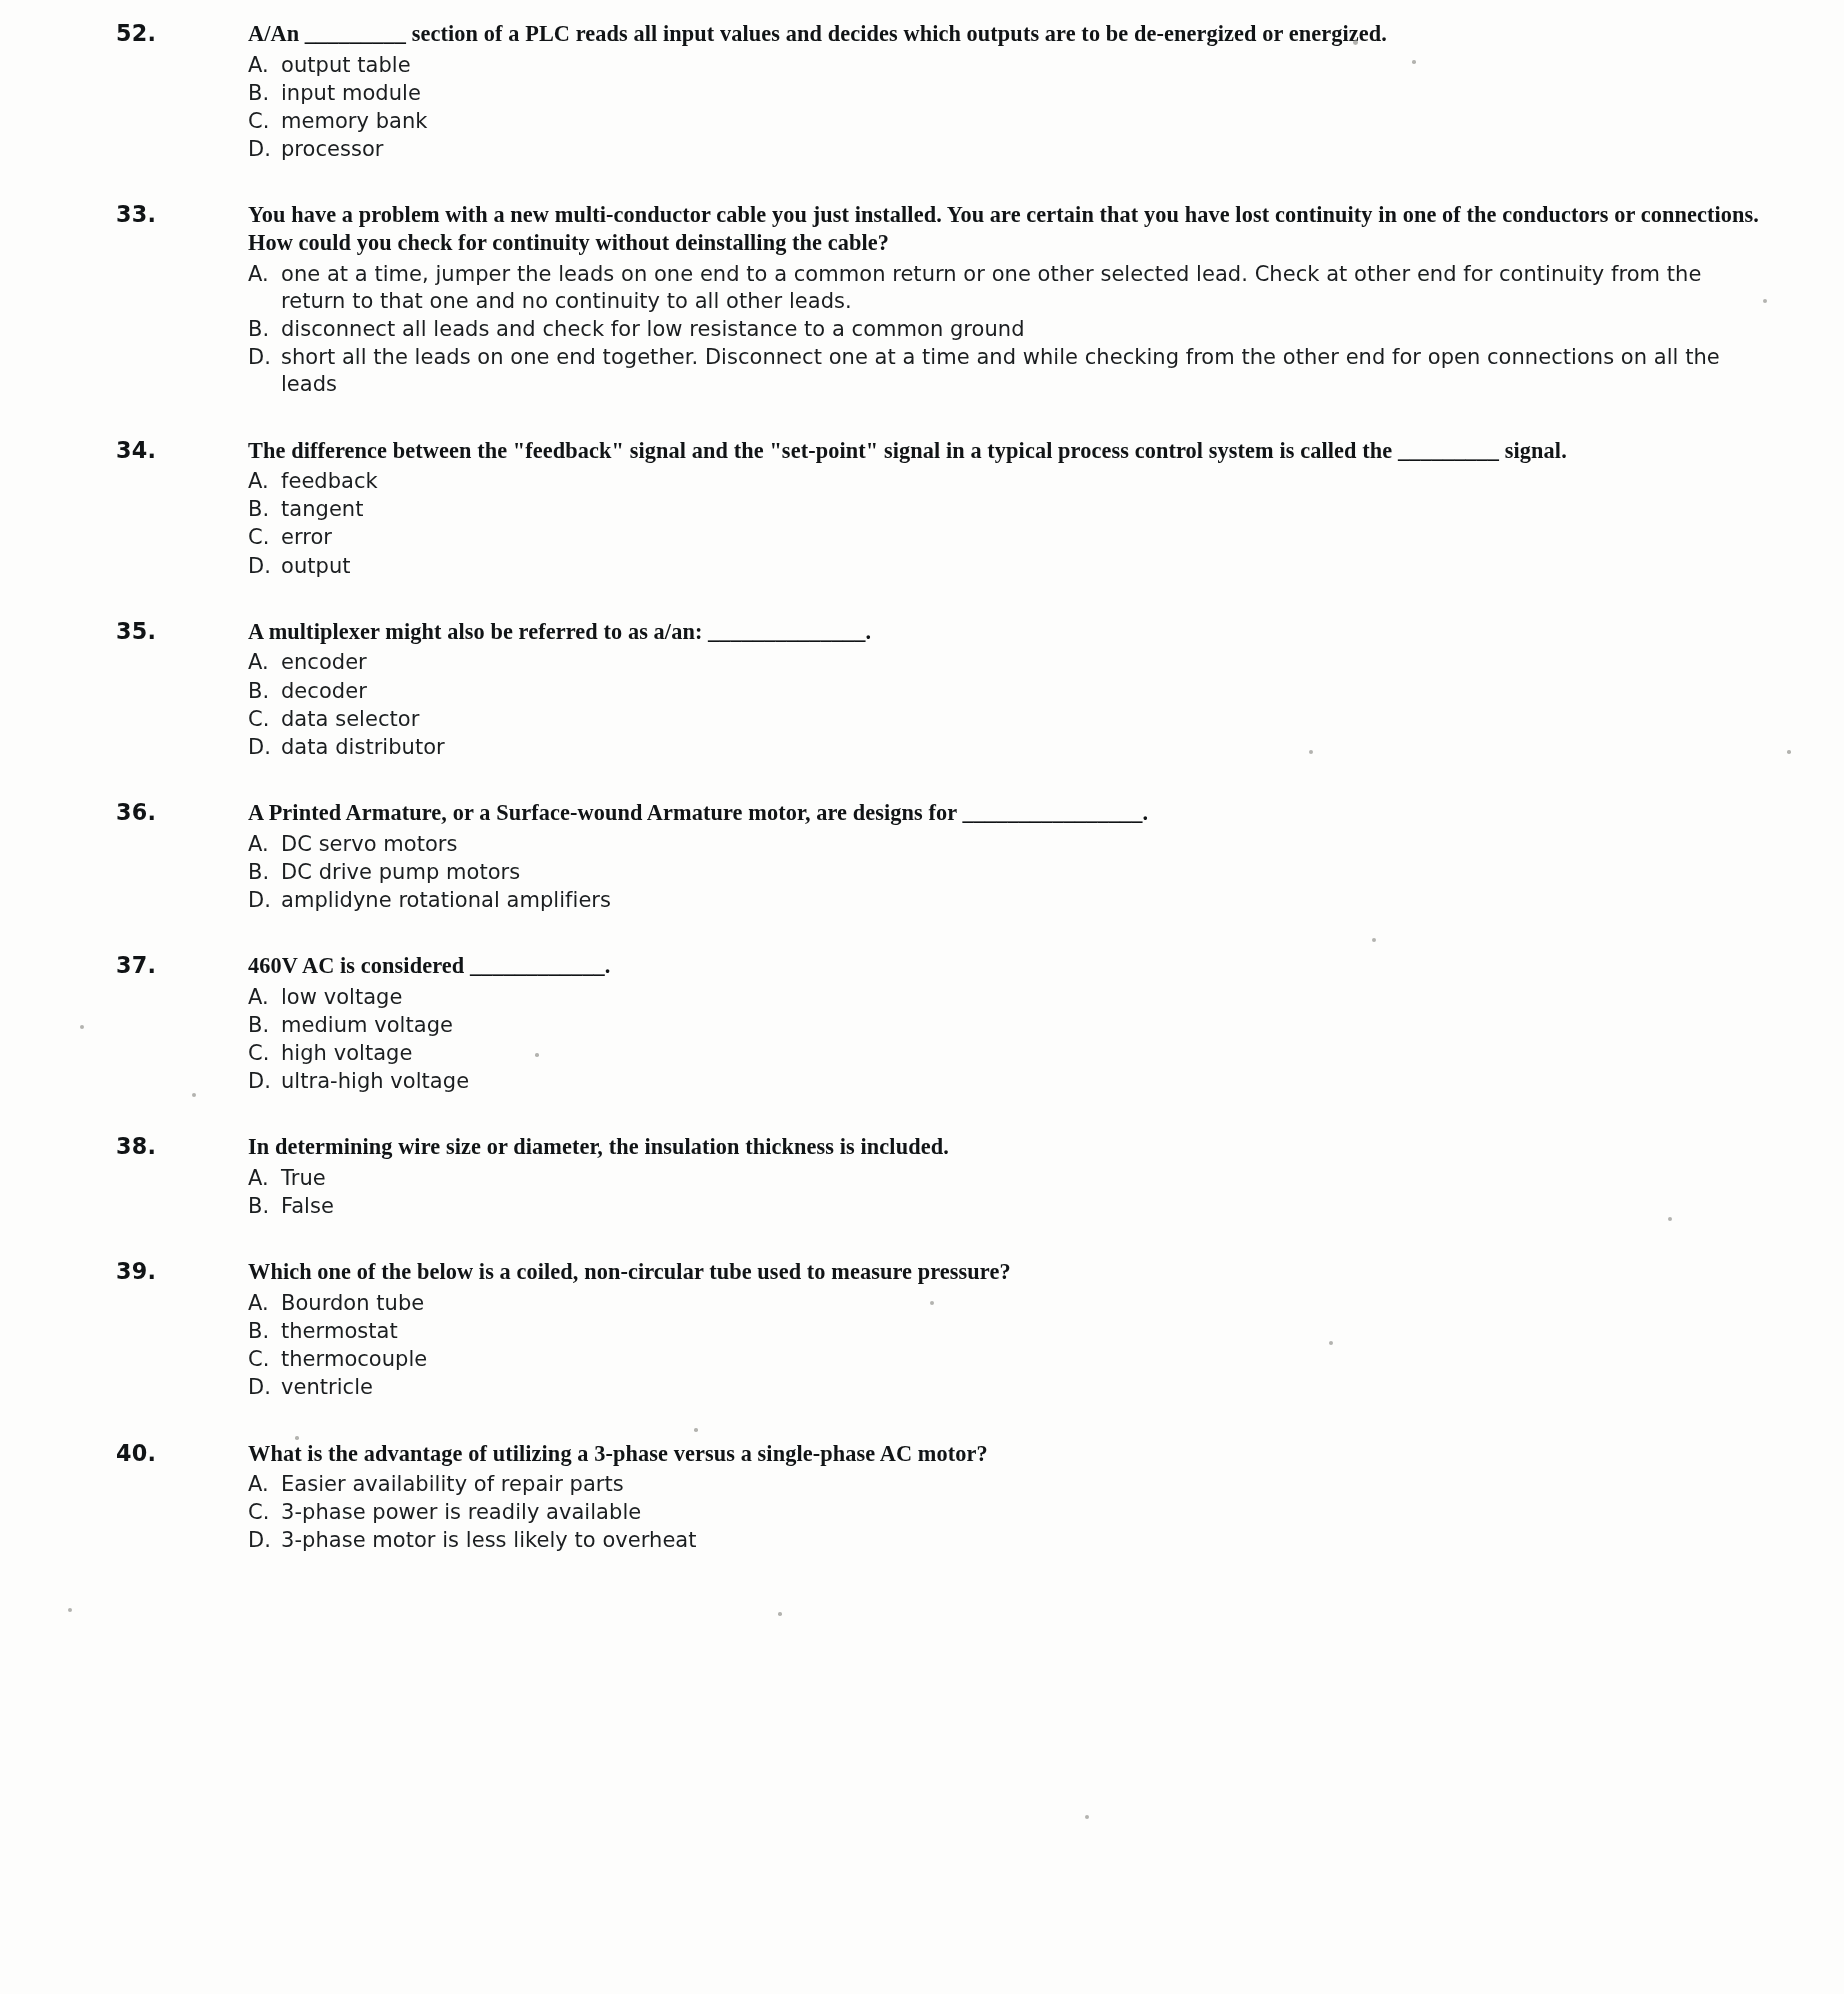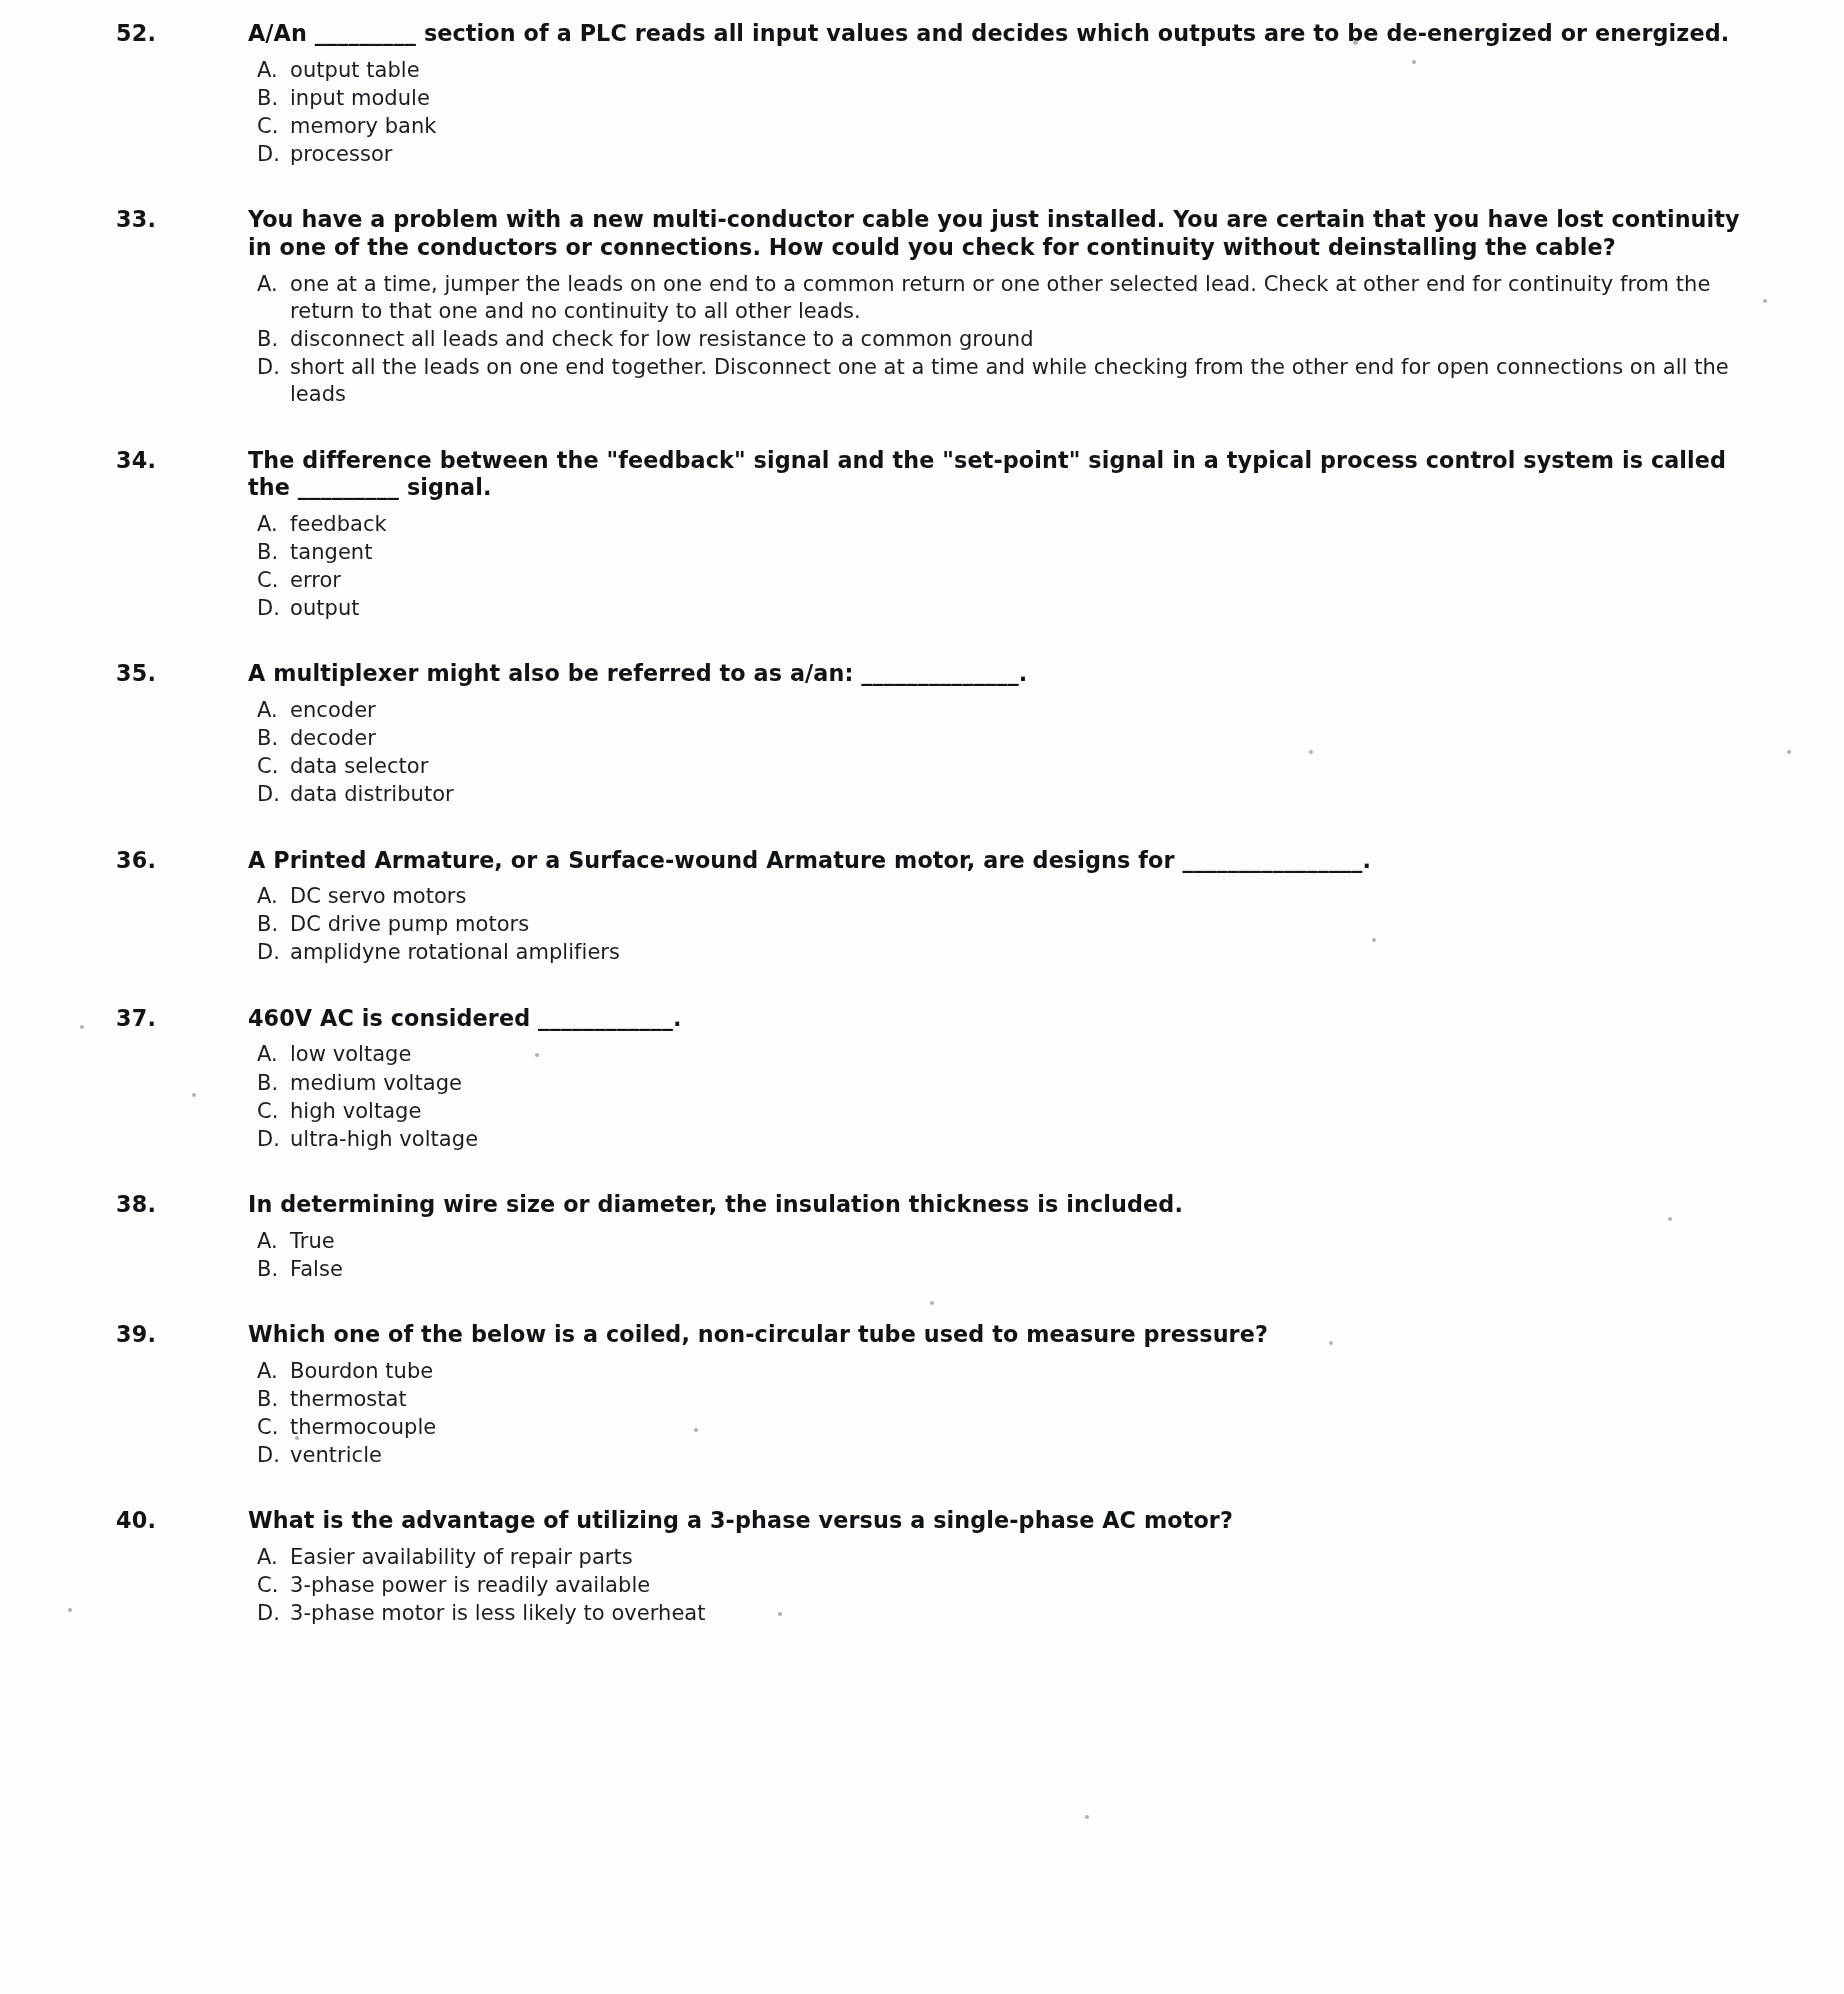--- a/index.html
+++ b/index.html
@@ -47,24 +47,25 @@
   .q-body {
     margin-left: 132px;
   }
   .q-stem {
     font-size: 22.3px;
     font-weight: bold;
     line-height: 1.24;
     color: #111416;
     letter-spacing: 0.1px;
     margin-bottom: 4px;
+    font-family: Liberation Serif, serif;
   }
   .options {
     list-style: none;
-    margin: 9px;
+    margin: 0;
     padding: 0;
   }
   .option {
     font-size: 21px;
     font-weight: normal;
     line-height: 1.30;
     color: #1b1e20;
     letter-spacing: 0.04px;
     margin-bottom: 0.8px;
     text-indent: 0;

